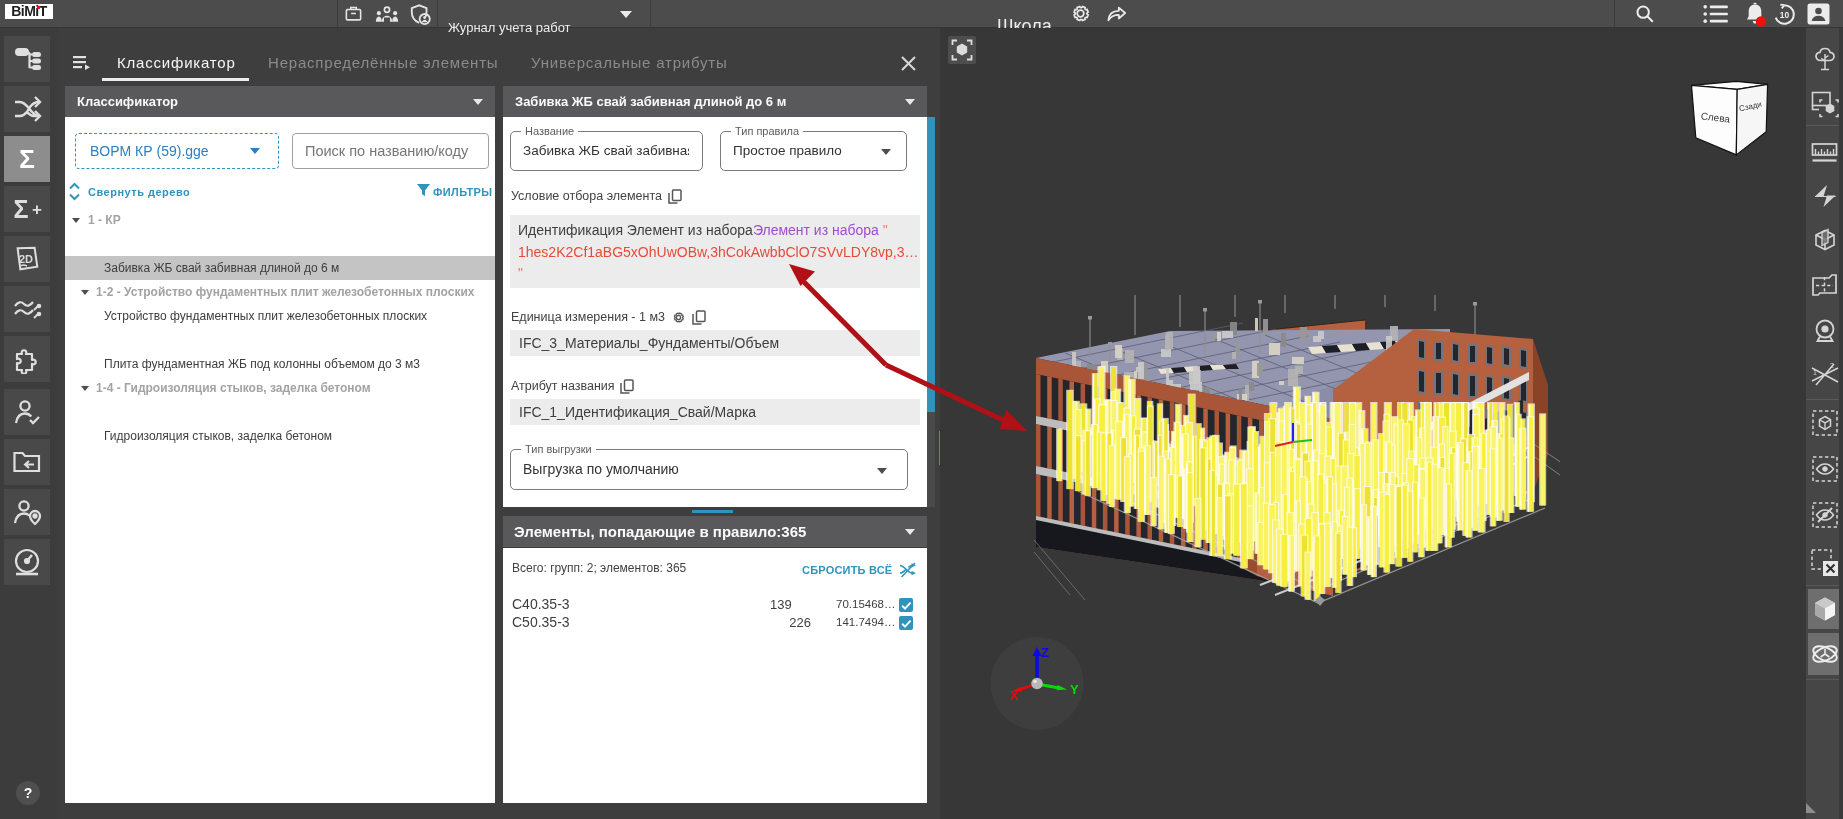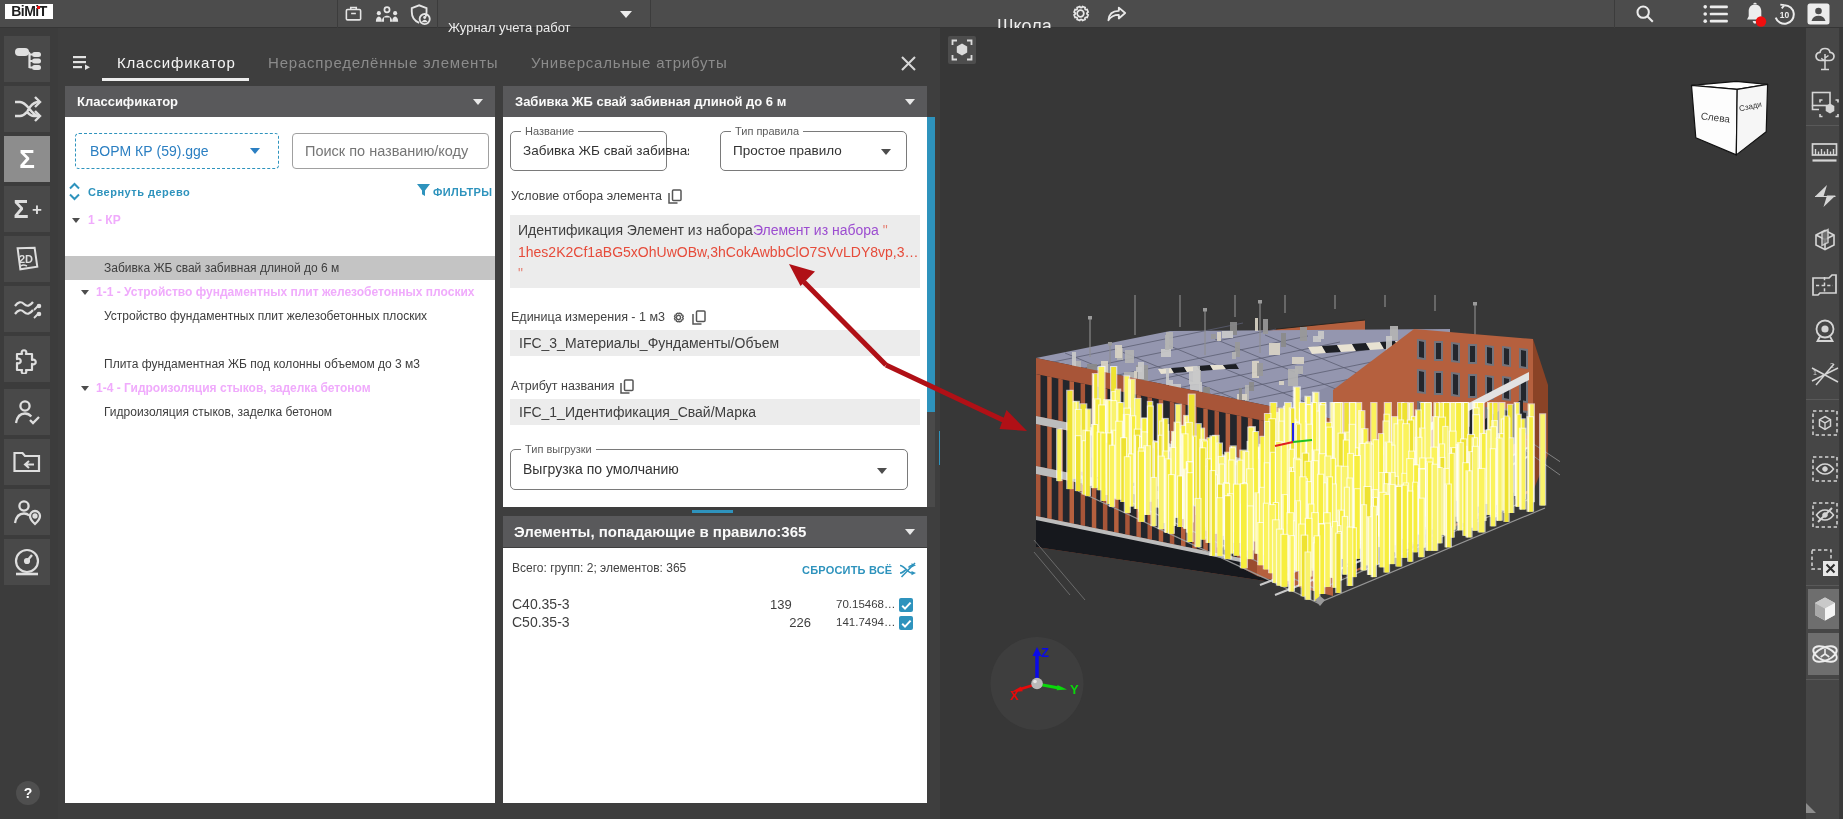--- a/index.html
+++ b/index.html
@@ -17,21 +17,21 @@
 .sbtn.sel{background:#8d8d8d;}
 
 .phead{height:31px;background:#59595b;color:#fafafa;font-weight:bold;font-size:13px;line-height:31px;padding-left:12px;}
 .phead .dar{position:absolute;right:12px;top:13px;width:0;height:0;border-left:5px solid transparent;border-right:5px solid transparent;border-top:6px solid #e8e8e8;}
 .white{background:#fff;}
 
 .tab{top:54px;font-size:15px;color:#8b8b8b;letter-spacing:.8px;}
 .tab.act{color:#f5f5f5;}
 
 .trow{left:65px;width:430px;height:24px;font-size:12px;color:#3d3d3d;line-height:24px;white-space:nowrap;}
-.trow b{font-weight:bold;color:#f0abfc;}
+.trow b{font-weight:bold;color:#a3a3a3;}
 .tar{position:absolute;top:10px;width:0;height:0;border-left:4.5px solid transparent;border-right:4.5px solid transparent;border-top:5px solid #4d4d4d;}
 
 .fset{position:absolute;border:1px solid #7a7a7a;border-radius:5px;background:#fff;}
 .fset .lab{position:absolute;left:10px;top:-7px;background:#fff;padding:0 4px;font-size:11px;color:#5c5c5c;}
 .fset .val{position:absolute;left:12px;top:11px;font-size:13.5px;color:#333;white-space:nowrap;overflow:hidden;}
 .selar{position:absolute;width:0;height:0;border-left:5.5px solid transparent;border-right:5.5px solid transparent;border-top:6.5px solid #4d4d4d;}
 .glab{position:absolute;font-size:12.5px;color:#424242;}
 .ginput{position:absolute;left:510px;width:410px;height:26px;background:#ececec;font-size:14px;color:#3e3e3e;line-height:26px;padding-left:9px;white-space:nowrap;overflow:hidden;}
 .blue{color:#2e93bd;}
 
@@ -215,41 +215,41 @@
 <div class="abs blue" style="left:433px;top:186px;font-size:11px;font-weight:bold;letter-spacing:.4px;">ФИЛЬТРЫ</div>
 <div class="abs trow" style="top:208px;">
       <span class="tar" style="left:7px;"></span>
       <b style="position:absolute;left:23px;">1 - КР</b>
     </div>
 <div class="abs trow" style="top:256px;background:#c4c4c4;">
       <span style="position:absolute;left:39px;">Забивка ЖБ свай забивная длиной до 6 м</span>
     </div>
 <div class="abs trow" style="top:280px;">
       <span class="tar" style="left:16px;"></span>
-      <b style="position:absolute;left:31px;">1-1 - Устройство фундаментных плит железобетонных плоских</b>
+      <b style="position:absolute;left:31px;">1-2 - Устройство фундаментных плит железобетонных плоских</b>
     </div>
 <div class="abs trow" style="top:304px;">
       <span style="position:absolute;left:39px;">Устройство фундаментных плит железобетонных плоских</span>
     </div>
 <div class="abs trow" style="top:352px;text-align:right;">
       <span style="position:absolute;left:39px;">Плита фундаментная ЖБ под колонны объемом до 3 м3</span>
     </div>
 <div class="abs trow" style="top:376px;">
       <span class="tar" style="left:16px;"></span>
       <b style="position:absolute;left:31px;">1-4 - Гидроизоляция стыков, заделка бетоном</b>
     </div>
 <div class="abs trow" style="top:400px;">
-      <span style="position:absolute;left:39px;">Гидроизоляция стыков, заделка бетоном</span>
+      <span style="position:absolute;left:39px;margin-top:24px;">Гидроизоляция стыков, заделка бетоном</span>
     </div>
 <div class="abs phead" style="left:503px;top:86px;width:424px;">Забивка ЖБ свай забивная длиной до 6 м<span class="dar"></span></div>
 <div class="abs white" style="left:503px;top:117px;width:424px;height:390px;"></div>
 <div class="abs" style="left:927px;top:117px;width:8px;height:295px;background:#2e93bd;"></div>
 <div class="abs" style="left:927px;top:412px;width:8px;height:95px;background:#4a4a4a;"></div>
 <div class="abs" style="left:939px;top:431px;width:2px;height:34px;background:#2e93bd;"></div>
-<div class="abs fset" style="left:510px;top:131px;width:157px;height:40px;">
+<div class="abs fset" style="left:510px;top:131px;width:193px;height:40px;">
       <span class="lab">Название</span>
       <span class="val" style="width:166px;">Забивка ЖБ свай забивная</span>
     </div>
 <div class="abs fset" style="left:720px;top:131px;width:187px;height:40px;">
       <span class="lab">Тип правила</span>
       <span class="val">Простое правило</span>
       <span class="selar" style="right:15px;top:17px;"></span>
     </div>
 <div class="abs glab" style="left:511px;top:189px;">Условие отбора элемента</div>
 <svg class="abs" style="left:668px;top:189px;" width="14" height="15" viewBox="0 0 14 15" fill="none" stroke="#555" stroke-width="1.5">

